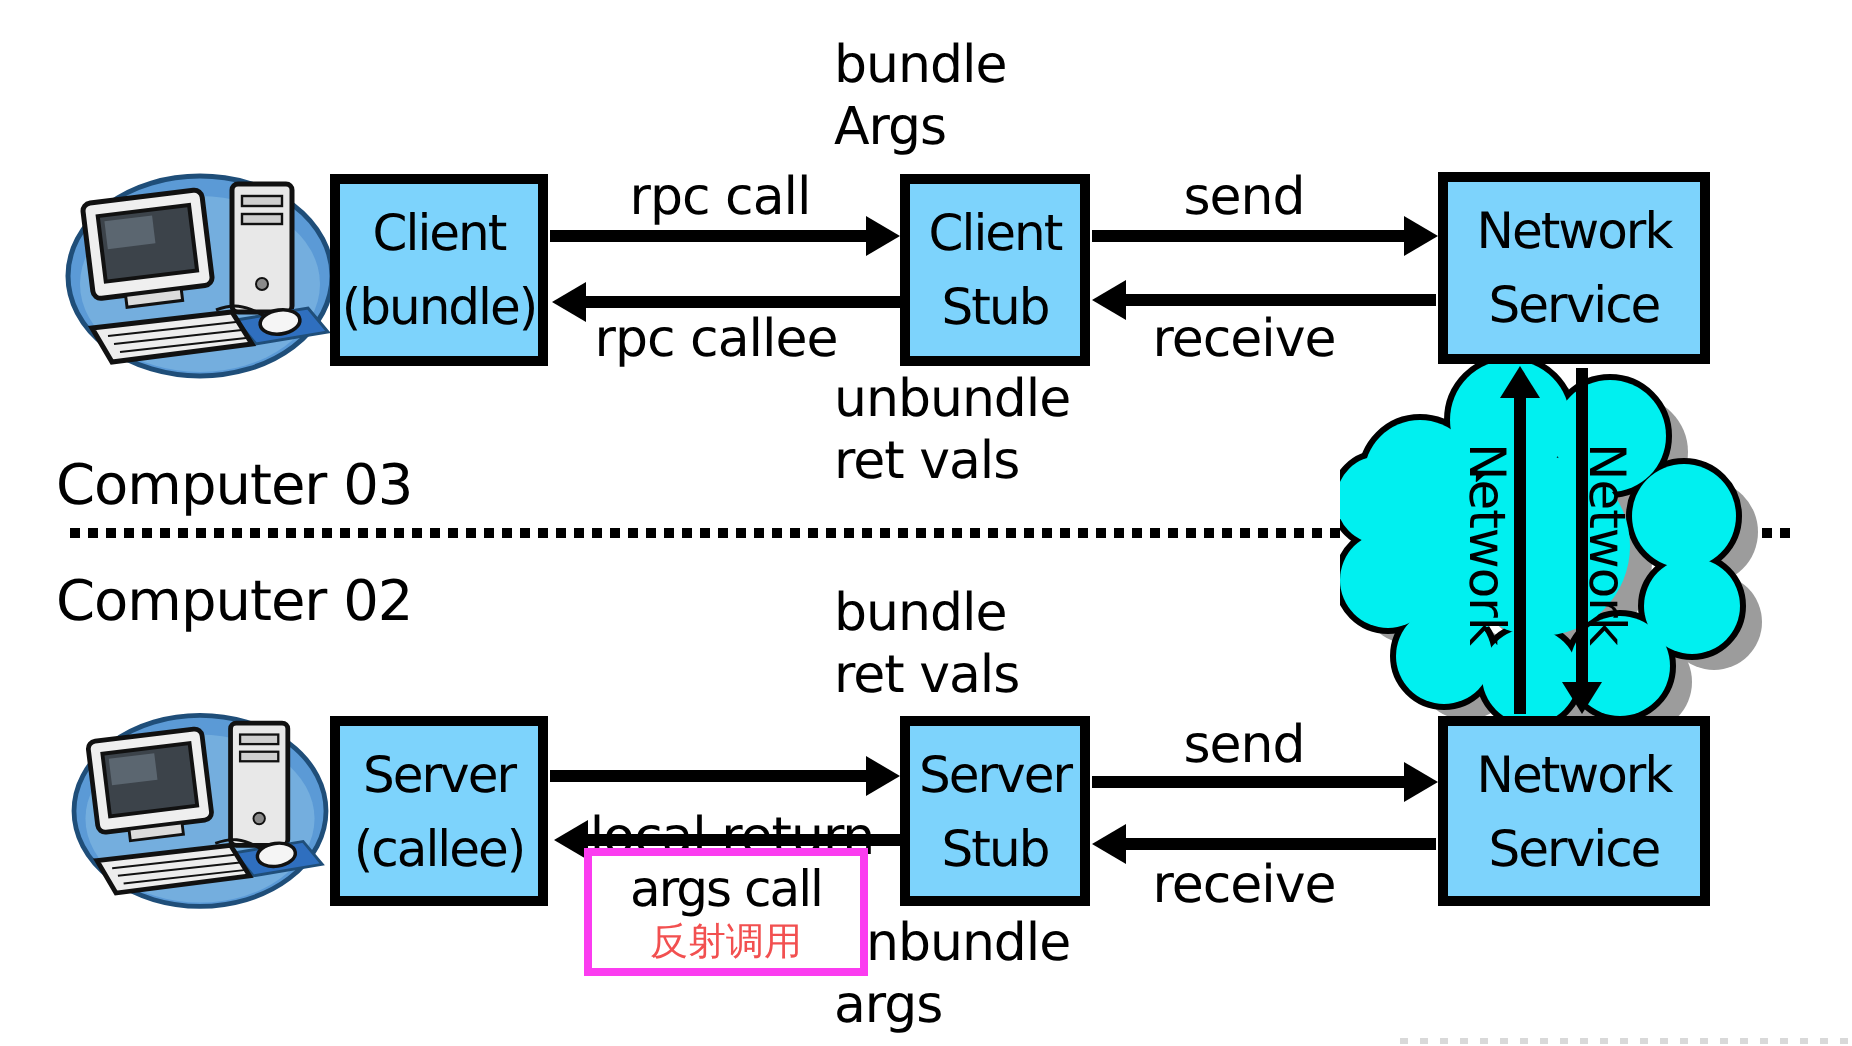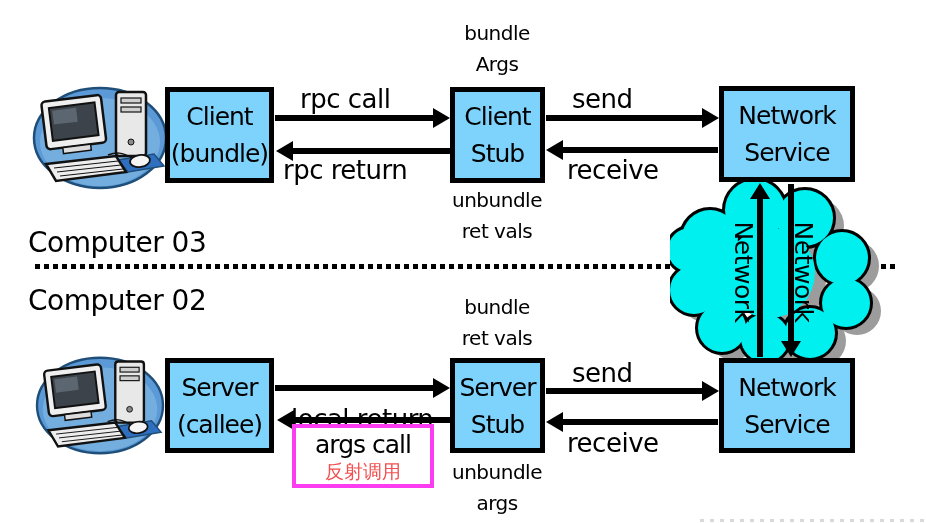--- a/index.html
+++ b/index.html
@@ -11,22 +11,22 @@
     color:#000;
   }
   
   .gbox {
     position:absolute; background:#7dd3fc; border:5px solid #000;
     z-index:5; display:flex; flex-direction:column; align-items:center; justify-content:center;
     text-align:center;
   }
   .gbox .boxline { font-size:25px; line-height:37px; letter-spacing:-1px; white-space:nowrap; }
   
-  .lbl { position:absolute; font-size:26px; letter-spacing:-0.5px; text-align:left; white-space:nowrap; z-index:6; }
-  .note { position:absolute; width:160px; text-align:center; font-size:20px; line-height:31px; letter-spacing:-0.5px; z-index:6; }
+  .lbl { position:absolute; font-size:26px; letter-spacing:-0.5px; text-align:center; white-space:nowrap; z-index:6; }
+  .note { position:absolute; width:160px; text-align:left; font-size:26px; line-height:31px; letter-spacing:-0.5px; z-index:6; }
   .title-lbl { position:absolute; font-size:28px; letter-spacing:-0.5px; z-index:6; white-space:nowrap; }
   
   .harrow { position:absolute; height:20px; z-index:4; }
   .harrow .shaft { position:absolute; top:7px; height:6px; background:#000; }
   .harrow.to-right .shaft { left:0; right:13px; }
   .harrow.to-left  .shaft { left:13px; right:0; }
   .head-right { position:absolute; right:0; top:0; width:0; height:0;
     border-left:17px solid #000; border-top:10px solid transparent; border-bottom:10px solid transparent; }
   .head-left { position:absolute; left:0; top:0; width:0; height:0;
     border-right:17px solid #000; border-top:10px solid transparent; border-bottom:10px solid transparent; }
@@ -198,21 +198,21 @@
   <div class="harrow to-right" style="left:275px; top:108px; width:175px;">
     <div class="shaft"></div>
       <div class="head-right"></div>
   </div>
   <div class="lbl" style="left:300px; top:84px; width:120px;">rpc call</div>
 
   <div class="harrow to-left" style="left:276px; top:141px; width:174px;">
     <div class="head-left"></div>
       <div class="shaft"></div>
   </div>
-  <div class="lbl" style="left:283px; top:155px; width:150px;">rpc return</div>
+  <div class="lbl" style="left:283px; top:155px; width:150px;">rpc callee</div>
 
   <div class="harrow to-right" style="left:546px; top:108px; width:173px;">
     <div class="shaft"></div>
       <div class="head-right"></div>
   </div>
   <div class="lbl" style="left:572px; top:84px; width:100px;">send</div>
 
   <div class="harrow to-left" style="left:546px; top:140px; width:172px;">
     <div class="head-left"></div>
       <div class="shaft"></div>

